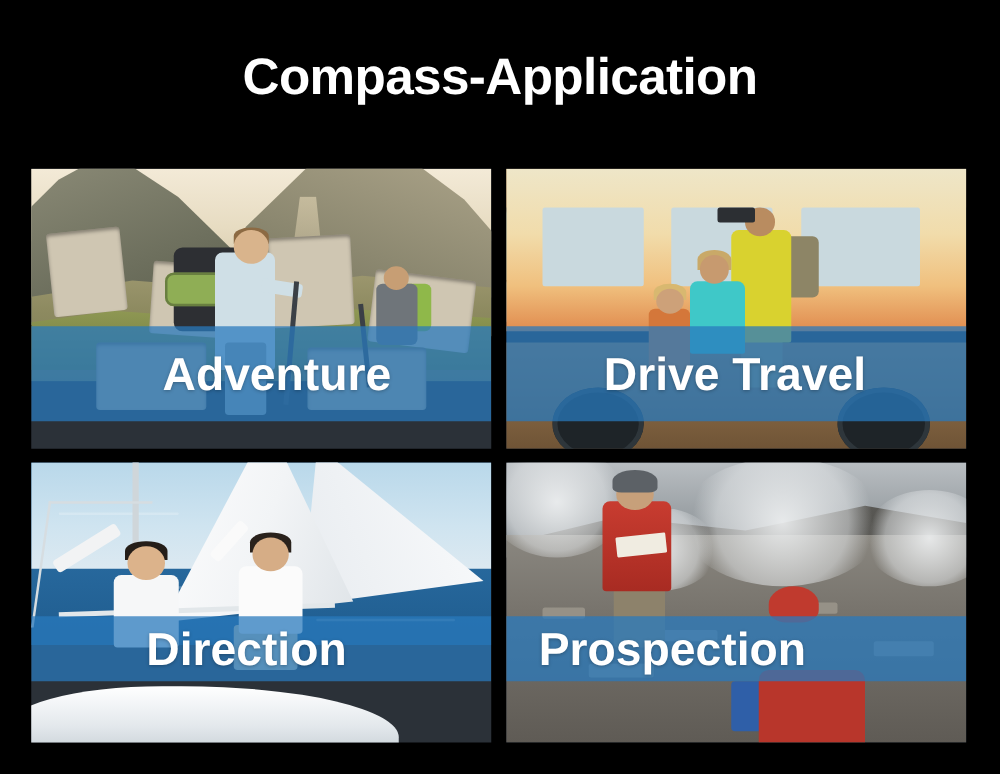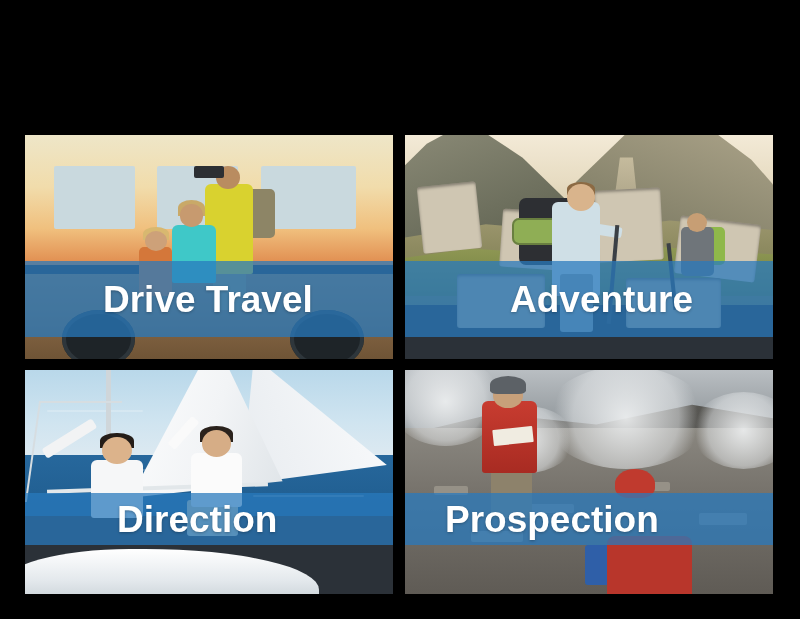--- a/index.html
+++ b/index.html
@@ -32,21 +32,21 @@
   }
   .r1 .band{top:126px;height:76px;}
   .r2 .band{top:123px;height:52px;}
   .band-label{
     color:#ffffff;font-weight:bold;font-size:37px;line-height:37px;
     white-space:nowrap;text-shadow:0 1px 3px rgba(0,0,0,0.28);
   }
   .lbl-adventure{margin-left:105px;}
   .lbl-drive{margin-left:78px;}
   .lbl-direction{margin-left:92px;}
-  .lbl-prospect{margin-left:40px;}
+  .lbl-prospect{margin-left:26px;}
 
   
   .sky,.ground,.layer,.fig{position:absolute;}
   .fig{z-index:3;}
 
   
   .c1 .sky{left:0;top:0;width:100%;height:46%;
     background:linear-gradient(180deg,#f3ead7 0%,#e7dcc2 45%,#cdbfa0 100%);}
   .c1 .mtn-l{left:-4%;top:-6%;width:62%;height:62%;
     background:linear-gradient(160deg,#8e8d79 0%,#6e705e 55%,#555947 100%);
@@ -161,22 +161,60 @@
   .c4 .g2-body{left:55%;top:74%;width:23%;height:26%;background:#b8362b;border-radius:8px 8px 0 0;}
   .c4 .g2-bag{left:49%;top:78%;width:16%;height:18%;background:#2f5fa8;border-radius:3px;}
 
   .band-label,.page-title{user-select:none;}
 </style>
 </head>
 <body>
 
 <div class="stage">
 
+  <div class="page-title">Compass-Application</div>
 
   <div class="grid">
+
+    <div class="card c1 r1">
+      <div class="photo">
+        <div class="sky"></div>
+        <div class="layer mtn-r"></div>
+        <div class="layer mtn-l"></div>
+        <div class="layer trail"></div>
+        <div class="layer slope"></div>
+        <div class="layer grass"></div>
+
+        <div class="fig h1-pack"></div>
+        <div class="fig h1-mat"></div>
+        <div class="fig h1-body"></div>
+        <div class="fig h1-legs"></div>
+        <div class="fig h1-hair"></div>
+        <div class="fig h1-head"></div>
+        <div class="fig h1-arm"></div>
+        <div class="fig pole1"></div>
+
+        <div class="fig h2-pack"></div>
+        <div class="fig h2-body"></div>
+        <div class="fig h2-head"></div>
+        <div class="fig pole2"></div>
+
+        <div class="rocks">
+          <div class="rock" style="left:4%;top:22%;width:16%;height:30%;transform:rotate(-6deg);"></div>
+          <div class="rock" style="left:26%;top:34%;width:20%;height:26%;transform:rotate(4deg);"></div>
+          <div class="rock" style="left:52%;top:24%;width:18%;height:32%;transform:rotate(-3deg);"></div>
+          <div class="rock" style="left:74%;top:38%;width:22%;height:26%;transform:rotate(7deg);"></div>
+          <div class="rock" style="left:14%;top:62%;width:24%;height:24%;background:#b5a994;"></div>
+          <div class="rock" style="left:60%;top:64%;width:26%;height:22%;background:#b5a994;"></div>
+        </div>
+      </div>
+      <div class="band">
+        <span class="band-label lbl-adventure">Adventure</span>
+      </div>
+    </div>
 
     <div class="card c2 r1">
       <div class="photo">
         <div class="sky"></div>
         <div class="field"></div>
         <div class="ground"></div>
 
         <div class="truck">
           <div class="tcab">
             <div class="twin" style="left:8%;width:22%;"></div>
@@ -195,57 +233,20 @@
         <div class="fig bino"></div>
         <div class="fig p-wom"></div>
         <div class="fig p-wom-hair"></div>
         <div class="fig p-wom-head"></div>
         <div class="fig p-kid"></div>
         <div class="fig p-kid-hair"></div>
         <div class="fig p-kid-head"></div>
       </div>
       <div class="band">
         <span class="band-label lbl-drive">Drive Travel</span>
-      </div>
-    </div>
-
-    <div class="card c1 r1">
-      <div class="photo">
-        <div class="sky"></div>
-        <div class="layer mtn-r"></div>
-        <div class="layer mtn-l"></div>
-        <div class="layer trail"></div>
-        <div class="layer slope"></div>
-        <div class="layer grass"></div>
-
-        <div class="fig h1-pack"></div>
-        <div class="fig h1-mat"></div>
-        <div class="fig h1-body"></div>
-        <div class="fig h1-legs"></div>
-        <div class="fig h1-hair"></div>
-        <div class="fig h1-head"></div>
-        <div class="fig h1-arm"></div>
-        <div class="fig pole1"></div>
-
-        <div class="fig h2-pack"></div>
-        <div class="fig h2-body"></div>
-        <div class="fig h2-head"></div>
-        <div class="fig pole2"></div>
-
-        <div class="rocks">
-          <div class="rock" style="left:4%;top:22%;width:16%;height:30%;transform:rotate(-6deg);"></div>
-          <div class="rock" style="left:26%;top:34%;width:20%;height:26%;transform:rotate(4deg);"></div>
-          <div class="rock" style="left:52%;top:24%;width:18%;height:32%;transform:rotate(-3deg);"></div>
-          <div class="rock" style="left:74%;top:38%;width:22%;height:26%;transform:rotate(7deg);"></div>
-          <div class="rock" style="left:14%;top:62%;width:24%;height:24%;background:#b5a994;"></div>
-          <div class="rock" style="left:60%;top:64%;width:26%;height:22%;background:#b5a994;"></div>
-        </div>
-      </div>
-      <div class="band">
-        <span class="band-label lbl-adventure">Adventure</span>
       </div>
     </div>
 
     <div class="card c3 r2">
       <div class="photo">
         <div class="sky"></div>
         <div class="sea">
           <div class="wave" style="left:6%;top:18%;width:26%;"></div>
           <div class="wave" style="left:44%;top:26%;width:32%;"></div>
           <div class="wave" style="left:20%;top:44%;width:22%;"></div>

